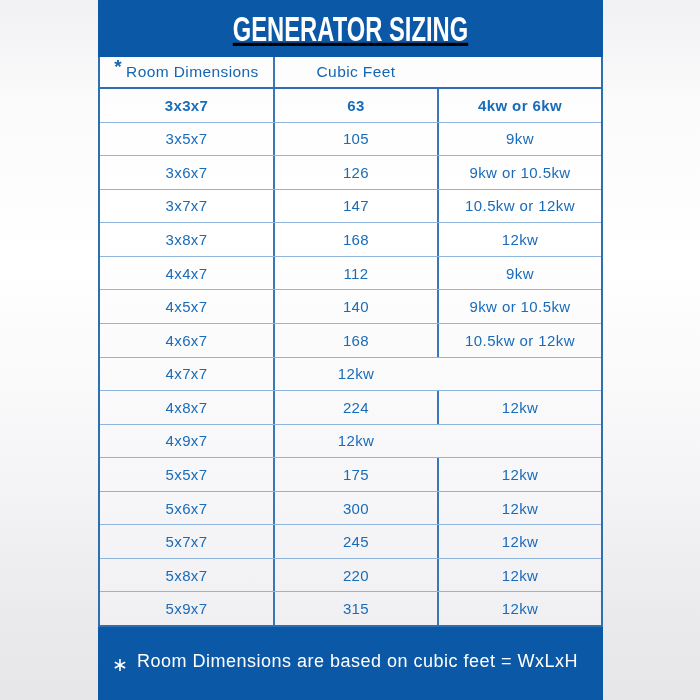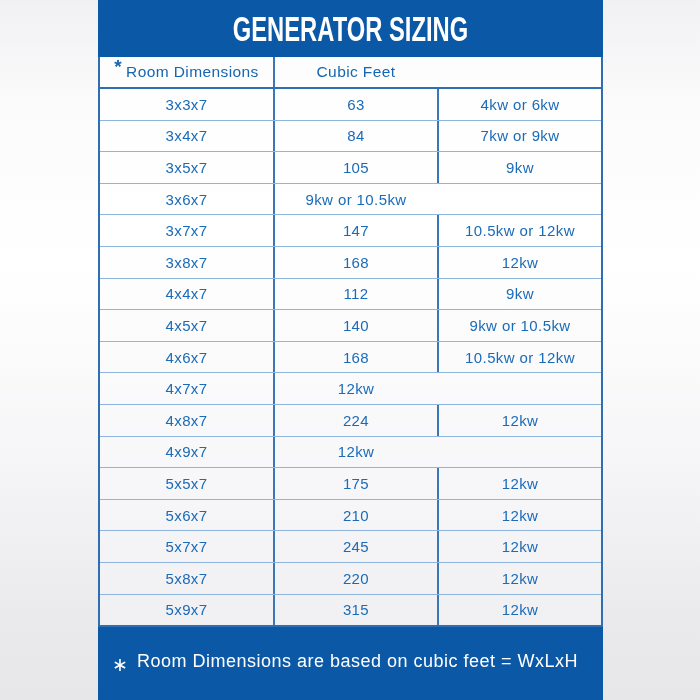--- a/index.html
+++ b/index.html
@@ -34,20 +34,21 @@
   }
   .title-bar {
     position: absolute;
     left: 0;
     top: 0;
     width: 100%;
     height: 57px;
     display: flex;
     align-items: center;
     justify-content: center;
+    text-decoration: underline;
   }
   .title-text {
     color: #ffffff;
     font-size: 33px;
     font-weight: 700;
     letter-spacing: 0px;
     white-space: nowrap;
     transform: scale(0.72, 1.06);
     transform-origin: center center;
   }
@@ -71,20 +72,21 @@
   }
   .trow.header {
     flex: 0 0 30px;
     border-bottom: 2px solid var(--border-strong, #2e6fb2);
   }
   .trow + .trow:not(.header) {
     border-top: 1.5px solid var(--border-light, #8fb5dc);
   }
   .trow.header + .trow {
     border-top: none;
+    font-weight: bold;
   }
   .cell {
     display: flex;
     align-items: center;
     justify-content: center;
     color: var(--text-blue, #1a6bb8);
     font-size: 15px;
     letter-spacing: 0.4px;
   }
   .cell + .cell {
@@ -144,31 +146,27 @@
         </div>
         <div class="cell th">Cubic Feet</div>
       </div>
 
     <div class="trow">
           <div class="cell">3x3x7</div>
           <div class="cell">63</div>
           <div class="cell">4kw or 6kw</div>
         </div>
         <div class="trow">
-          <div class="cell">3x4x7</div>
-          <div class="cell">84</div>
-          <div class="cell">7kw or 9kw</div>
-        </div>
-        <div class="trow">
           <div class="cell">3x5x7</div>
           <div class="cell">105</div>
           <div class="cell">9kw</div>
         </div>
         <div class="trow">
           <div class="cell">3x6x7</div>
+          <div class="cell">126</div>
           <div class="cell">9kw or 10.5kw</div>
         </div>
         <div class="trow">
           <div class="cell">3x7x7</div>
           <div class="cell">147</div>
           <div class="cell">10.5kw or 12kw</div>
         </div>
         <div class="trow">
           <div class="cell">3x8x7</div>
           <div class="cell">168</div>
@@ -202,21 +200,21 @@
           <div class="cell">4x9x7</div>
           <div class="cell">12kw</div>
         </div>
         <div class="trow">
           <div class="cell">5x5x7</div>
           <div class="cell">175</div>
           <div class="cell">12kw</div>
         </div>
         <div class="trow">
           <div class="cell">5x6x7</div>
-          <div class="cell">210</div>
+          <div class="cell">300</div>
           <div class="cell">12kw</div>
         </div>
         <div class="trow">
           <div class="cell">5x7x7</div>
           <div class="cell">245</div>
           <div class="cell">12kw</div>
         </div>
         <div class="trow">
           <div class="cell">5x8x7</div>
           <div class="cell">220</div>

